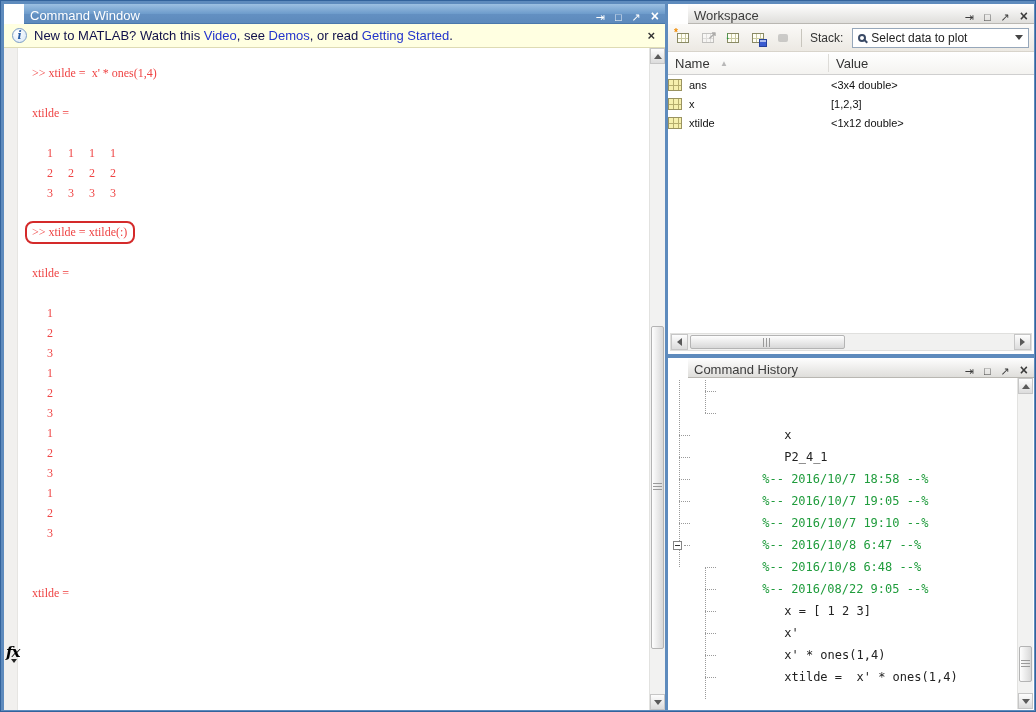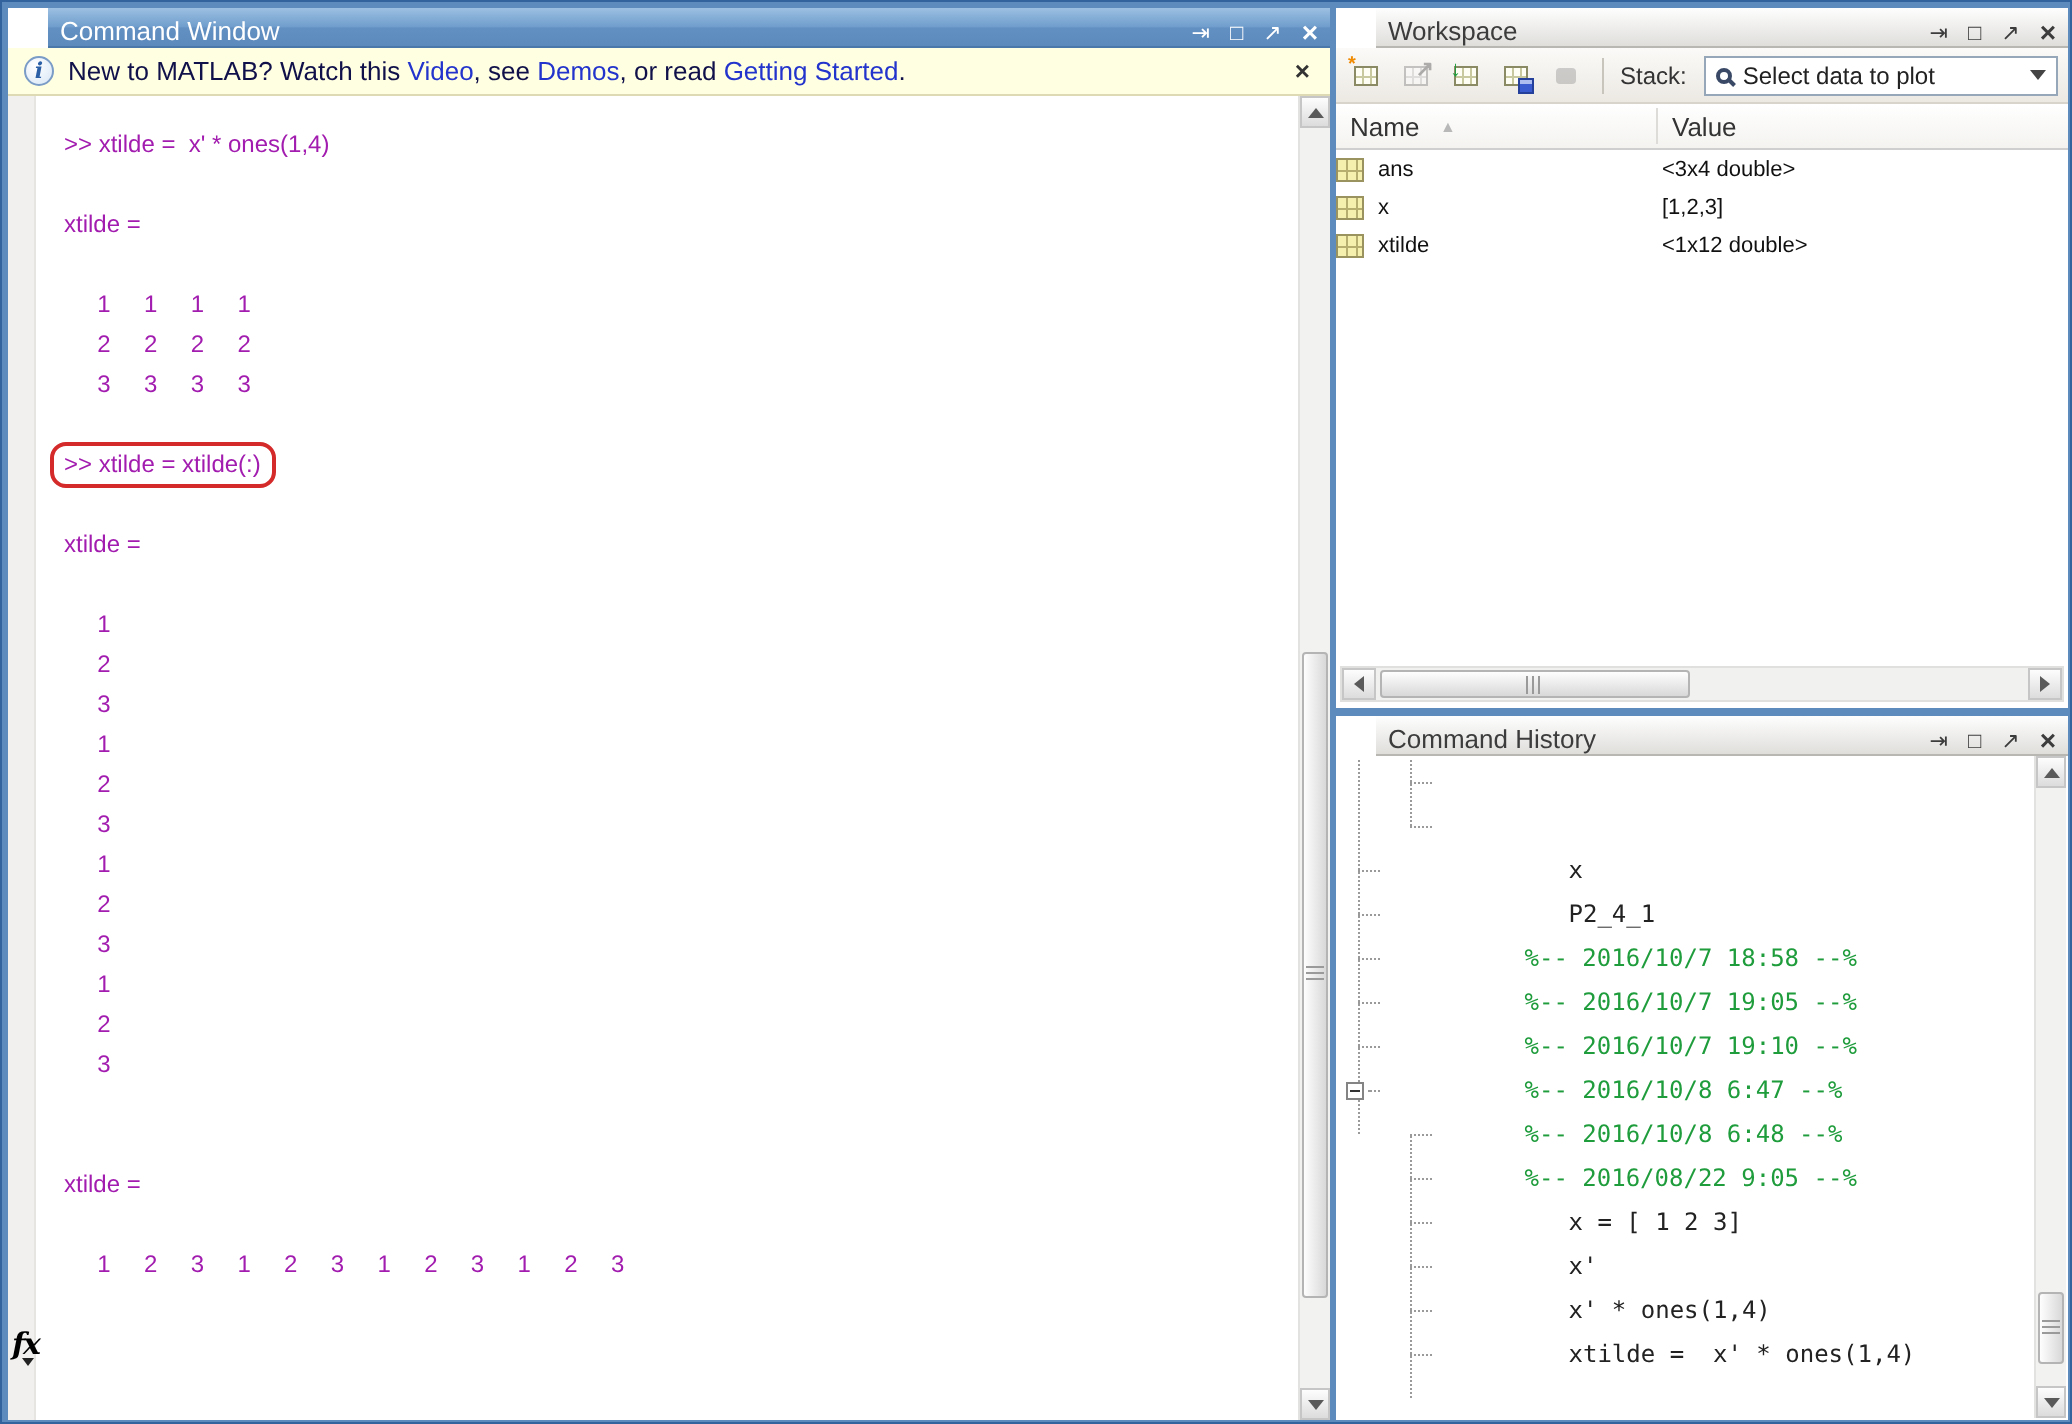--- a/index.html
+++ b/index.html
@@ -46,21 +46,21 @@
     background:radial-gradient(circle at 35% 30%,#ffffff,#d7e6f6); color:#2b5fa6;
     font-family:"DejaVu Serif",serif; font-style:italic; font-size:11px; font-weight:bold;
     display:flex; align-items:center; justify-content:center; margin-right:7px; flex:none; }
   .banner-text{ flex:1; white-space:nowrap; }
   .blink{ color:var(--link-blue,#2334cc); cursor:pointer; }
   .banner-close{ font-size:13px; font-weight:bold; color:#333; cursor:pointer; padding:0 2px; }
   .cw-body{ position:absolute; left:0; top:44px; right:0; bottom:0; background:#fff; }
   .cw-gutter{ position:absolute; left:0; top:0; bottom:0; width:14px; background:#f1f0ee; border-right:1px solid #e6e5e2; }
   .cw-text-area{ position:absolute; left:0; top:0; right:16px; bottom:0; padding:14px 0 0 28px; }
   .cw-line{ height:20px; line-height:20px; }
-  .cw-seg{ white-space:pre; font-family:Liberation Sans, sans-serif; font-size:12px; color:#a21caf; }
+  .cw-seg{ white-space:pre; font-family:Liberation Serif, serif; font-size:12px; color:#ef4444; }
   .cw-seg.boxed{ display:inline-block; line-height:15px; border:2px solid var(--highlight-red,#d42a2a);
     border-radius:8px; padding:2px 6px 2px 5px; margin-left:-7px; position:relative; top:-1px; }
   .cw-prompt-row{ position:relative; height:20px; line-height:20px;
     font-family:"DejaVu Sans Mono",monospace; font-size:12px; color:#1a1a1a; white-space:pre; }
   .fx{ position:absolute; left:-26px; top:0; font-family:"DejaVu Serif",serif;
     font-style:italic; font-weight:bold; font-size:15px; letter-spacing:-1px; color:#000; }
   .fx-caret{ position:absolute; left:5px; bottom:-1px; width:0; height:0;
     border-left:3px solid transparent; border-right:3px solid transparent; border-top:4px solid #222; }
   .vscroll{ position:absolute; top:0; right:0; bottom:0; width:16px; background:#f2f2f1; border-left:1px solid #e2e2e0; }
   .vscroll .sb-btn{ position:absolute; left:0; right:0; height:16px; }
@@ -185,21 +185,20 @@
             <div class="cw-line"><span class="cw-seg">     1</span></div>
             <div class="cw-line"><span class="cw-seg">     2</span></div>
             <div class="cw-line"><span class="cw-seg">     3</span></div>
             <div class="cw-line"><span class="cw-seg">     1</span></div>
             <div class="cw-line"><span class="cw-seg">     2</span></div>
             <div class="cw-line"><span class="cw-seg">     3</span></div>
             <div class="cw-line"><span class="cw-seg"></span></div>
             <div class="cw-line"><span class="cw-seg"></span></div>
             <div class="cw-line"><span class="cw-seg">xtilde =</span></div>
             <div class="cw-line"><span class="cw-seg"></span></div>
-            <div class="cw-line"><span class="cw-seg">     1     2     3     1     2     3     1     2     3     1     2     3</span></div>
             <div class="cw-line"><span class="cw-seg"></span></div>
           </div>
         <div class="cw-prompt-row">
           <span class="fx"><span>fx</span><span class="fx-caret"></span></span>
           
           
         </div>
       </div>
       <div class="vscroll">
         <div class="sb-btn up">

